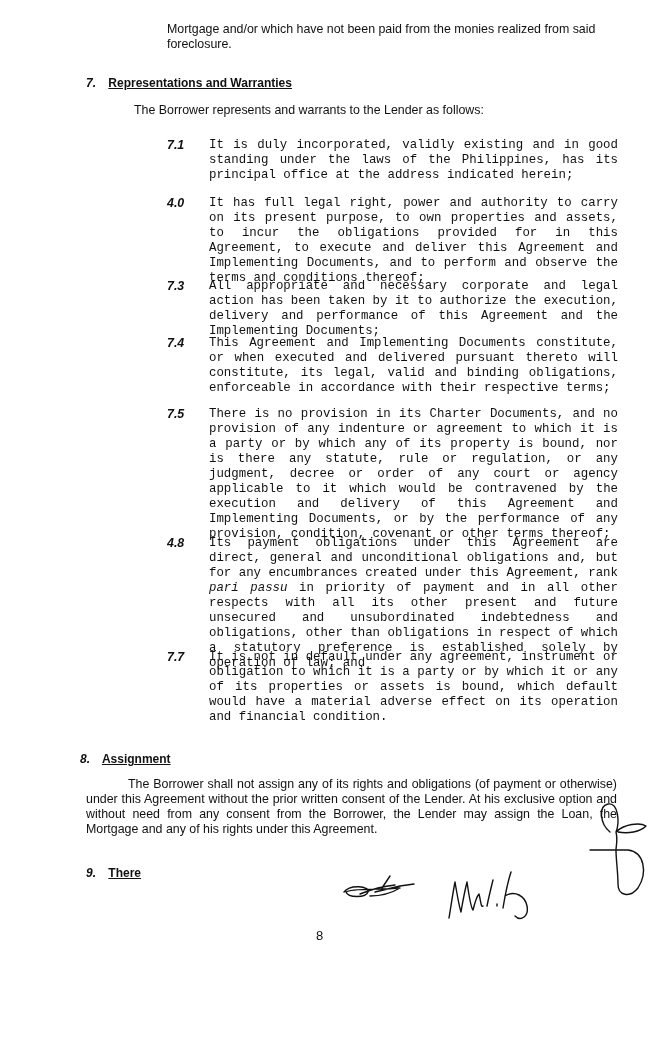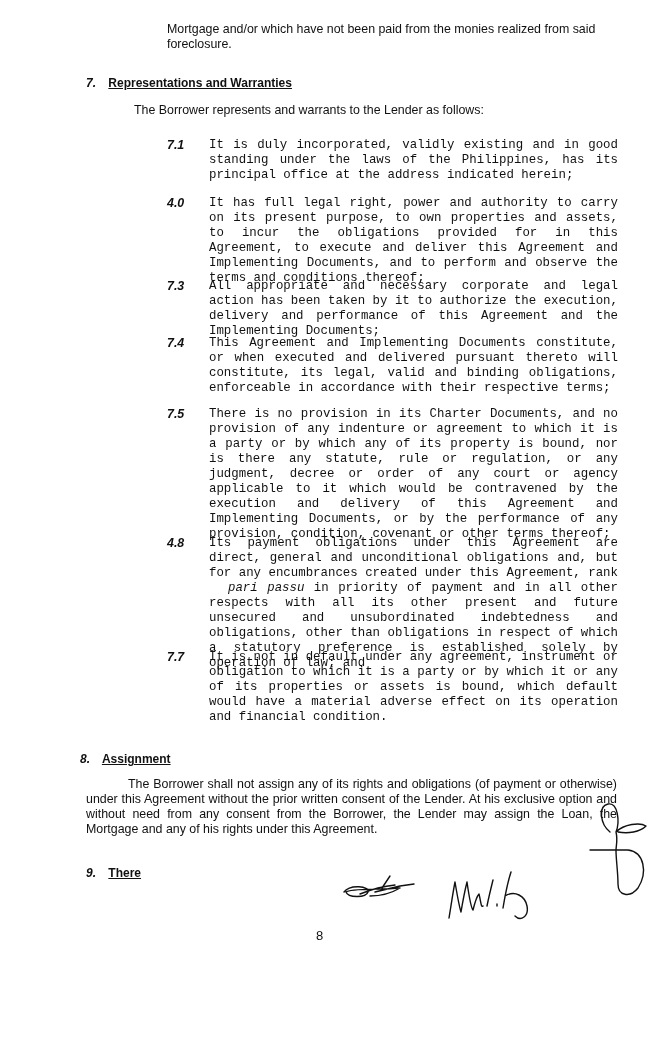--- a/index.html
+++ b/index.html
@@ -12,21 +12,21 @@
   .cont { left: 167px; top: 22px; width: 450px; }
   .heading { font-weight: bold; font-size: 12px; }
   .heading .num { font-style: italic; display: inline-block; width: 19px; }
   .heading .title { text-decoration: underline; }
   .intro { left: 126px; top: 103px; margin-left: 8px; }
   .item { left: 167px; width: 450px; }
   .item .inum { position: absolute; left: 0; top: 0; font-weight: bold; font-style: italic; text-align: right; }
   .item .itext { position: absolute; left: 42px; width: 409px; text-align: justify; font-family: Liberation Mono, monospace; }
   .para8 { left: 86px; top: 777px; width: 531px; text-align: justify; text-indent: 42px; }
   .pageno { left: 316px; top: 928px; font-size: 13px; }
-  em { font-style: italic; margin-left: 19px; }
+  em { font-style: italic; }
   svg.sig { position: absolute; overflow: visible; }
   svg.sig path { fill: none; stroke: #111; stroke-width: 1.4; stroke-linecap: round; stroke-linejoin: round; }
 </style>
 </head>
 <body>
 
 <div>
 
   <div class="abs cont">Mortgage and/or which have not been paid from the monies realized from said foreclosure.</div>
 

